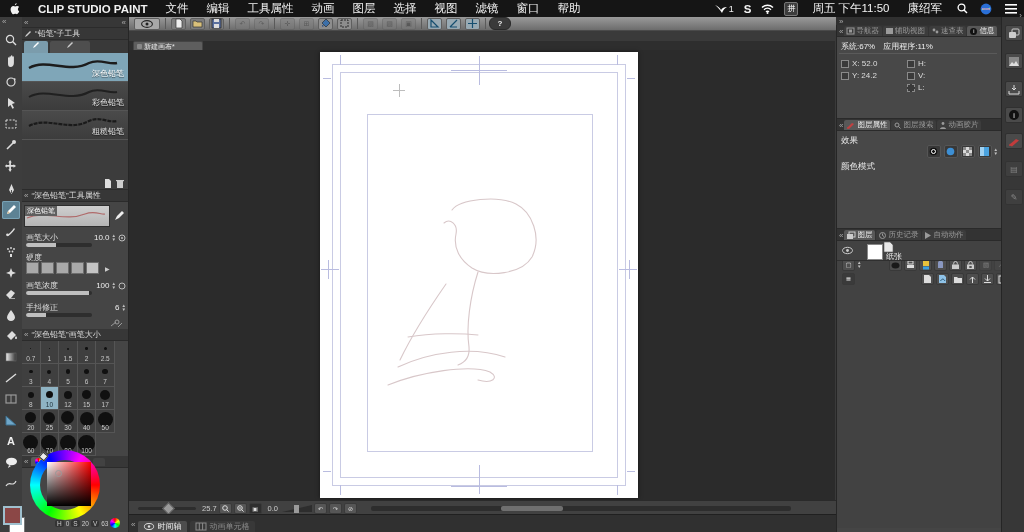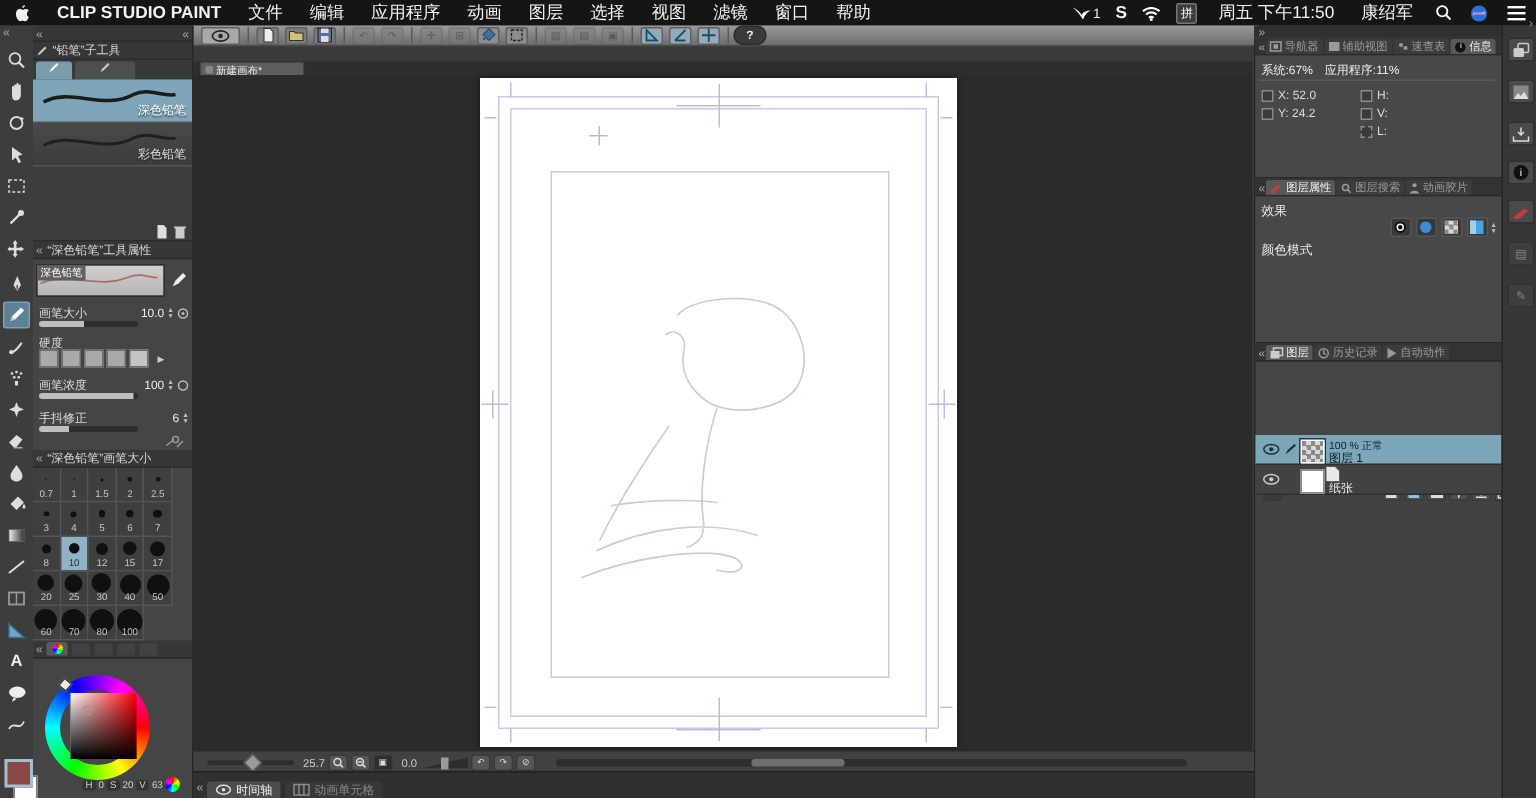--- a/index.html
+++ b/index.html
@@ -98,21 +98,21 @@
 
   <div id="menubar" class="abs f">
     <div class="item">
       <svg width="11" height="12" viewBox="0 0 11 12">
           <path fill="#f2f2f2" d="M7.2 1.6c.5-.6.4-1.3.4-1.3s-.8 0-1.3.7c-.5.6-.4 1.2-.4 1.2s.8.1 1.3-.6zM8.9 6.3c0-1.6 1.3-2.2 1.3-2.2S9.6 3 8.2 3c-.9 0-1.6.5-2 .5S5.1 3 4.3 3C2.8 3 1.6 4.3 1.6 6.4c0 2.4 1.8 4.8 2.7 4.8.6 0 1-.4 1.8-.4s1.1.4 1.8.4c.9 0 2-1.8 2.3-2.9 0 0-1.3-.5-1.3-2z"></path>
         </svg>
     </div>
     <div class="item appname">CLIP STUDIO PAINT</div>
     <div class="item">文件</div>
     <div class="item">编辑</div>
-    <div class="item">应用程序</div>
+    <div class="item">工具属性</div>
     <div class="item">动画</div>
     <div class="item">图层</div>
     <div class="item">选择</div>
     <div class="item">视图</div>
     <div class="item">滤镜</div>
     <div class="item">窗口</div>
     <div class="item">帮助</div>
     <div style="flex:1"></div>
     <div class="item" style="padding:0 5px;gap:2px">
       <svg width="12" height="10" viewBox="0 0 12 10">
@@ -492,20 +492,26 @@
             <path d="M4 12 C22 2 44 18 64 7 C74 2 84 9 92 7" fill="none" stroke="#1c1c1c" stroke-width="2.4"></path>
           </svg>
         <span class="brushlbl" style="color:#fff">深色铅笔</span>
       </div>
       <div class="brushrow">
         <svg width="96" height="18" style="margin:3px 0 0 3px">
             <path d="M4 12 C22 2 44 18 64 7 C74 2 84 9 92 7" fill="none" stroke="#202020" stroke-width="2"></path>
           </svg>
         <span class="brushlbl">彩色铅笔</span>
       </div>
+      <div class="brushrow">
+        <svg width="96" height="18" style="margin:3px 0 0 3px">
+            <path d="M4 12 C22 2 44 18 64 7 C74 2 84 9 92 7" fill="none" stroke="#1a1a1a" stroke-width="2.2" stroke-dasharray="4 1"></path>
+          </svg>
+        <span class="brushlbl">粗糙铅笔</span>
+      </div>
       <div style="height:38px;background:#3c3c3c"></div>
       <div class="f" style="height:11px;background:#3c3c3c;justify-content:flex-end;gap:4px;padding-right:4px;border-bottom:1px solid #2b2b2b">
         <svg width="8" height="9">
             <path d="M1 0h4l2 2v7H1z" fill="#ddd"></path>
           </svg>
         <svg width="8" height="9">
             <rect x="1" y="2" width="6" height="7" fill="#ccc"></rect>
             <rect x="0" y="1" width="8" height="1.2" fill="#ccc"></rect>
           </svg>
       </div>
@@ -959,32 +965,20 @@
             </svg>
           </span>
         <span class="lyrico">
             <svg width="7" height="8">
               <rect x="1" y="2" width="5" height="6" fill="#ddd"></rect>
               <rect x="0" y="1" width="7" height="1" fill="#ddd"></rect>
             </svg>
           </span>
       </div>
 
-      <div class="lyrrow sel" style="margin-top:49px">
-        <svg class="abs" style="left:5px;top:6px" width="11" height="7">
-            <ellipse cx="5.5" cy="3.5" rx="5" ry="3.2" fill="none" stroke="#1d2f38" stroke-width="1"></ellipse>
-            <circle cx="5.5" cy="3.5" r="1.4" fill="#1d2f38"></circle>
-          </svg>
-        <svg class="abs" style="left:19px;top:5px" width="8" height="9">
-            <path d="M1 8l1.5-3L7 1l1 1-4.5 4z" fill="#1d2f38"></path>
-          </svg>
-        <span class="abs chk" style="left:30px;top:2.5px;width:14px;height:14px;border:1px solid #fff;box-shadow:0 0 0 1px #333"></span>
-        <span class="abs t7" style="left:49px;top:2px;color:#10222b">100 % 正常</span>
-        <span class="abs t8" style="left:49px;top:10px;color:#0c1d26">图层 1</span>
-      </div>
       <div class="lyrrow">
         <svg class="abs" style="left:5px;top:6px" width="11" height="7">
             <ellipse cx="5.5" cy="3.5" rx="5" ry="3.2" fill="none" stroke="#ccc" stroke-width="1"></ellipse>
             <circle cx="5.5" cy="3.5" r="1.4" fill="#ccc"></circle>
           </svg>
         <span class="abs" style="left:30px;top:2.5px;width:14px;height:14px;background:#fff;border:1px solid #888"></span>
         <svg class="abs" style="left:47px;top:1px" width="9" height="10">
             <path d="M0 0h6l3 3v7H0z" fill="#e8e8e8" stroke="#555" stroke-width=".6"></path>
           </svg>
         <span class="abs t8" style="left:49px;top:10px;color:#e6e6e6">纸张</span>

